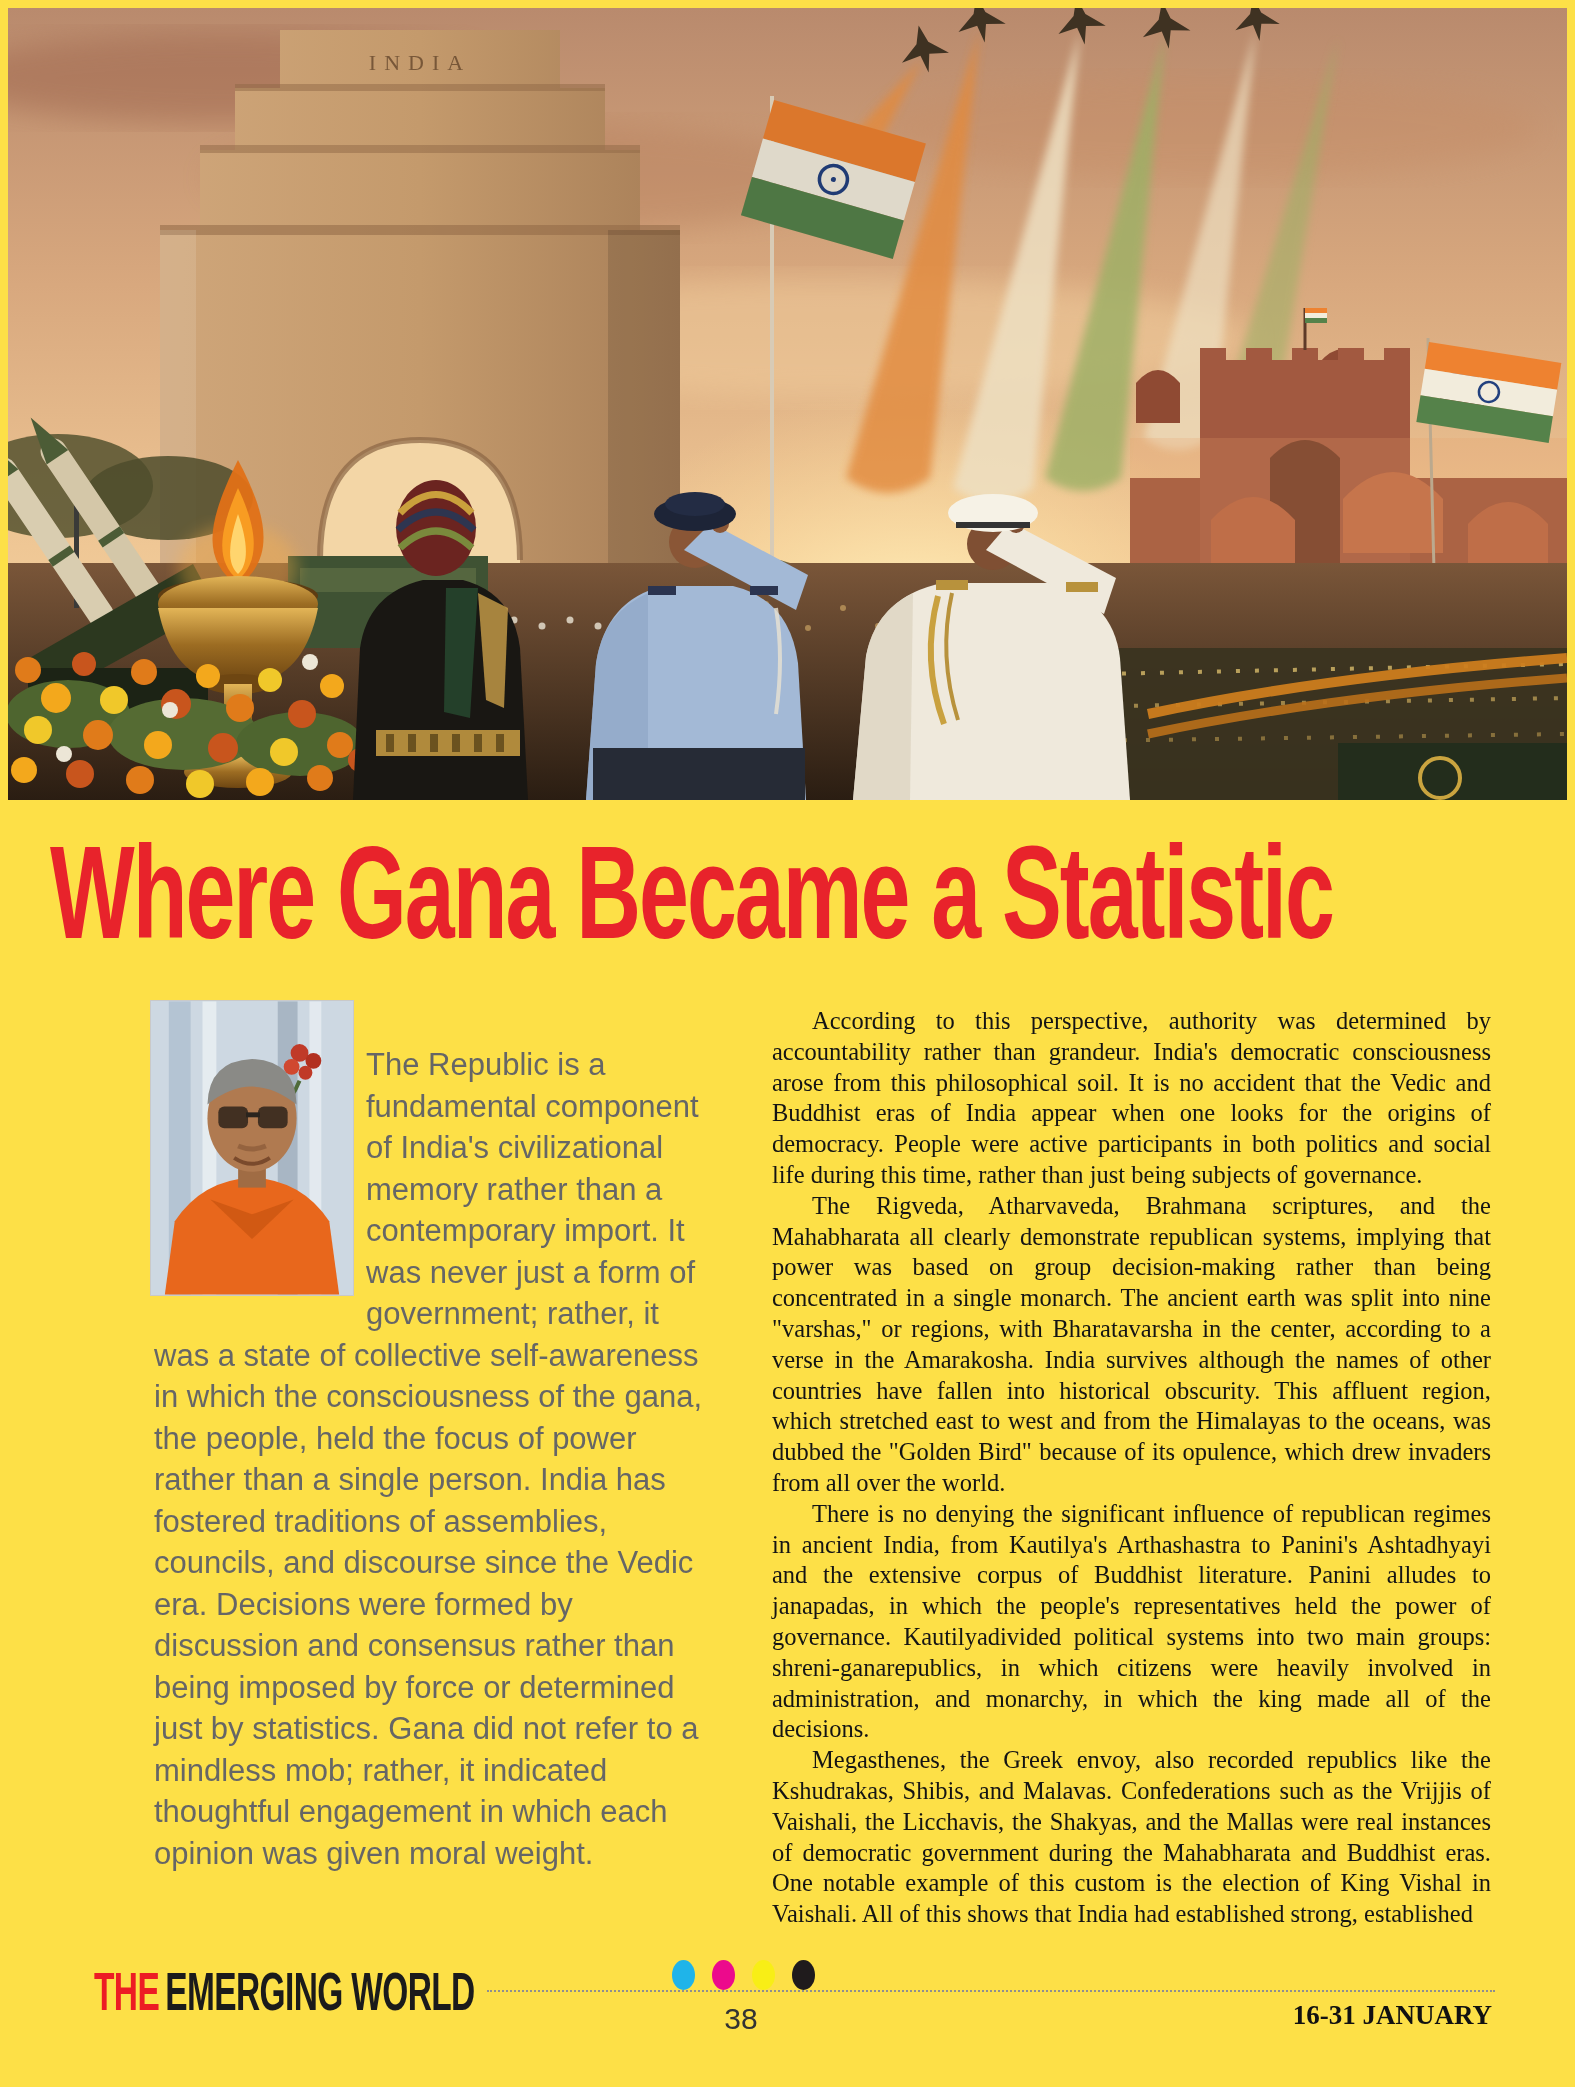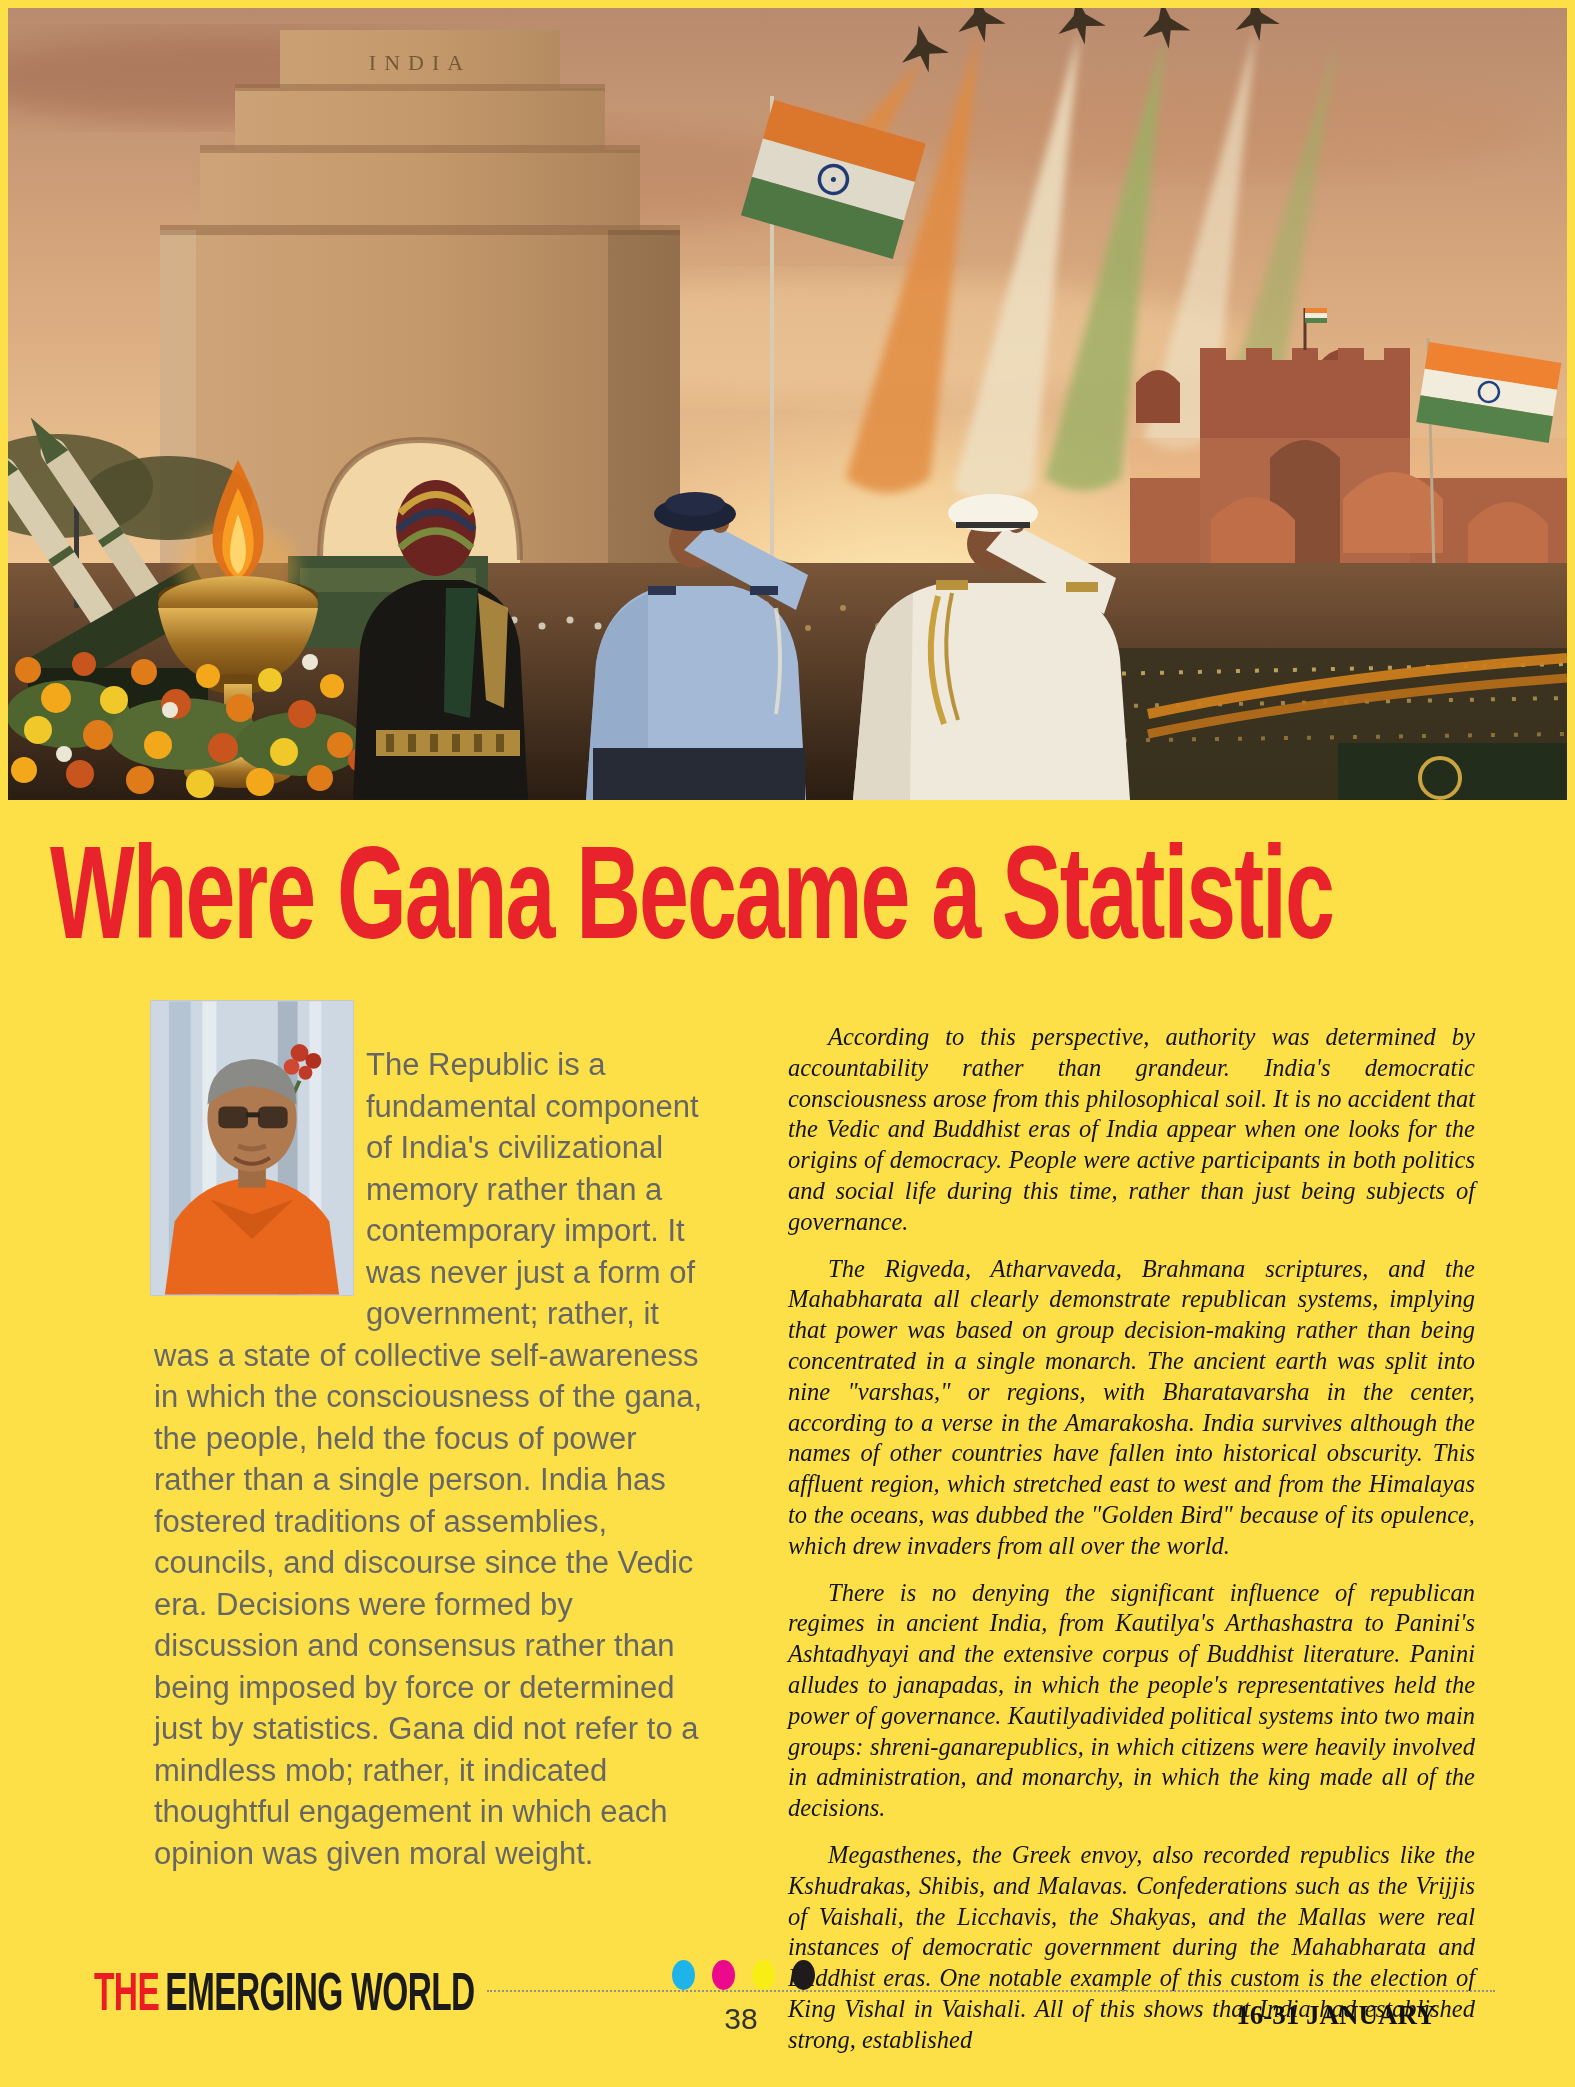--- a/index.html
+++ b/index.html
@@ -17,36 +17,36 @@
   .portrait{float:left;width:204px;height:296px;margin-right:12px;border:1px solid #c9c9c9;box-sizing:border-box;overflow:hidden;background:#cdd8e2;}
   .portrait svg{display:block;width:100%;height:100%;}
   .author-bar{margin-left:212px;height:48px;line-height:48px;background:#dee5e0;
     font-size:40px;font-weight:bold;color:#141414;padding-left:14px;letter-spacing:-1px;
     white-space:nowrap;overflow:hidden;}
   .intro{margin:4px;margin-top:44px;font-size:31px;line-height:41.5px;color:#666666;}
   
   .right-col{position:absolute;left:772px;top:1006px;width:719px;
     font-family:"Liberation Serif",serif;font-size:24.5px;line-height:30.8px;color:#141414;
     text-align:justify;}
-  .right-col p{margin:16px;text-indent:40px;font-style:italic;}
+  .right-col p{margin:0;text-indent:40px;}
   
   .brand{position:absolute;left:94px;top:1964px;font-weight:bold;font-size:54px;line-height:1;
     letter-spacing:-1px;white-space:nowrap;transform:scaleX(.62);transform-origin:left top;}
   .brand .the{color:#ed1c24;}
   .brand .rest{color:#1b1b1b;margin-left:10px;}
   .footer-rule{position:absolute;left:487px;top:1990px;width:1008px;height:0;
     border-top:2px dotted #8f8f8f;}
   .cmyk-dot{position:absolute;top:1960px;width:23px;height:30px;border-radius:50%;}
   .dot-c{left:672px;background:#1fb4e9;}
   .dot-m{left:712px;background:#ec0a8c;}
   .dot-y{left:752px;background:#f8ee16;}
   .dot-k{left:792px;background:#1f1b1c;}
   .page-num{position:absolute;left:700px;top:2002px;width:82px;text-align:center;
     font-size:30px;color:#333;}
-  .issue-date{position:absolute;left:1180px;top:2000px;width:312px;text-align:center;
+  .issue-date{position:absolute;left:1180px;top:2000px;width:312px;text-align:right;
     font-family:"Liberation Serif",serif;font-weight:bold;font-size:27px;color:#111;}
 </style>
 </head>
 <body>
 
 <div class="page">
 
   <div class="hero">
     <svg viewBox="0 0 1559 792" preserveAspectRatio="none">
       <defs>

